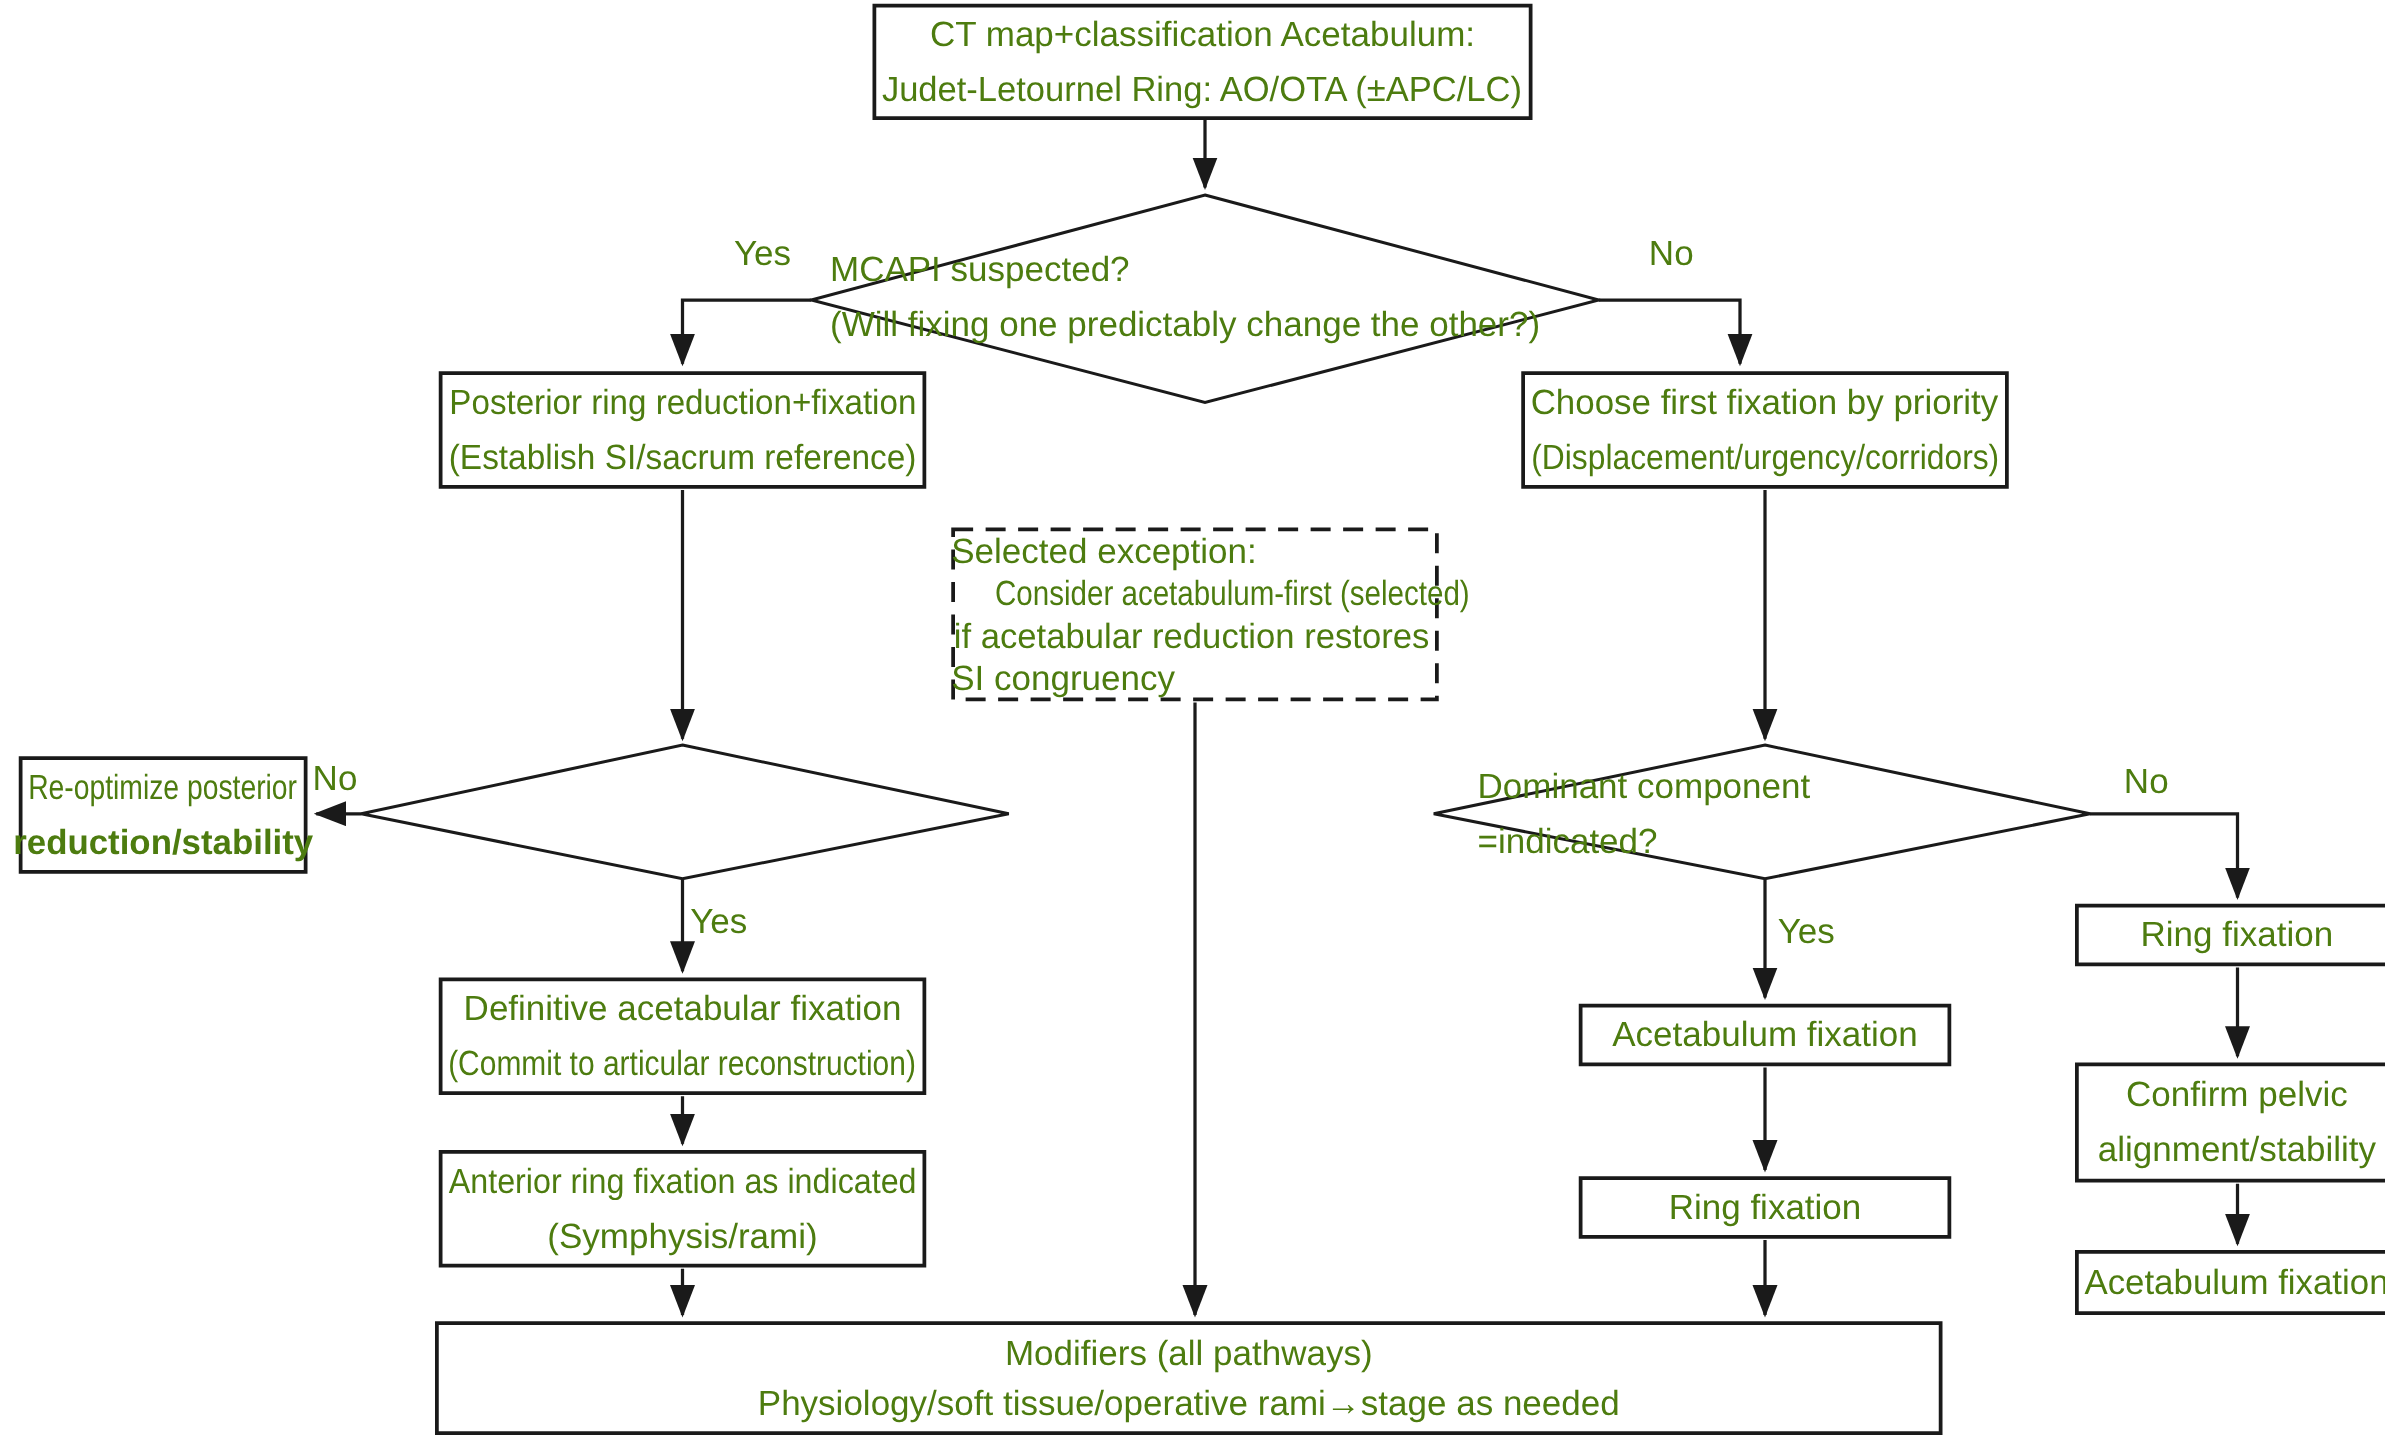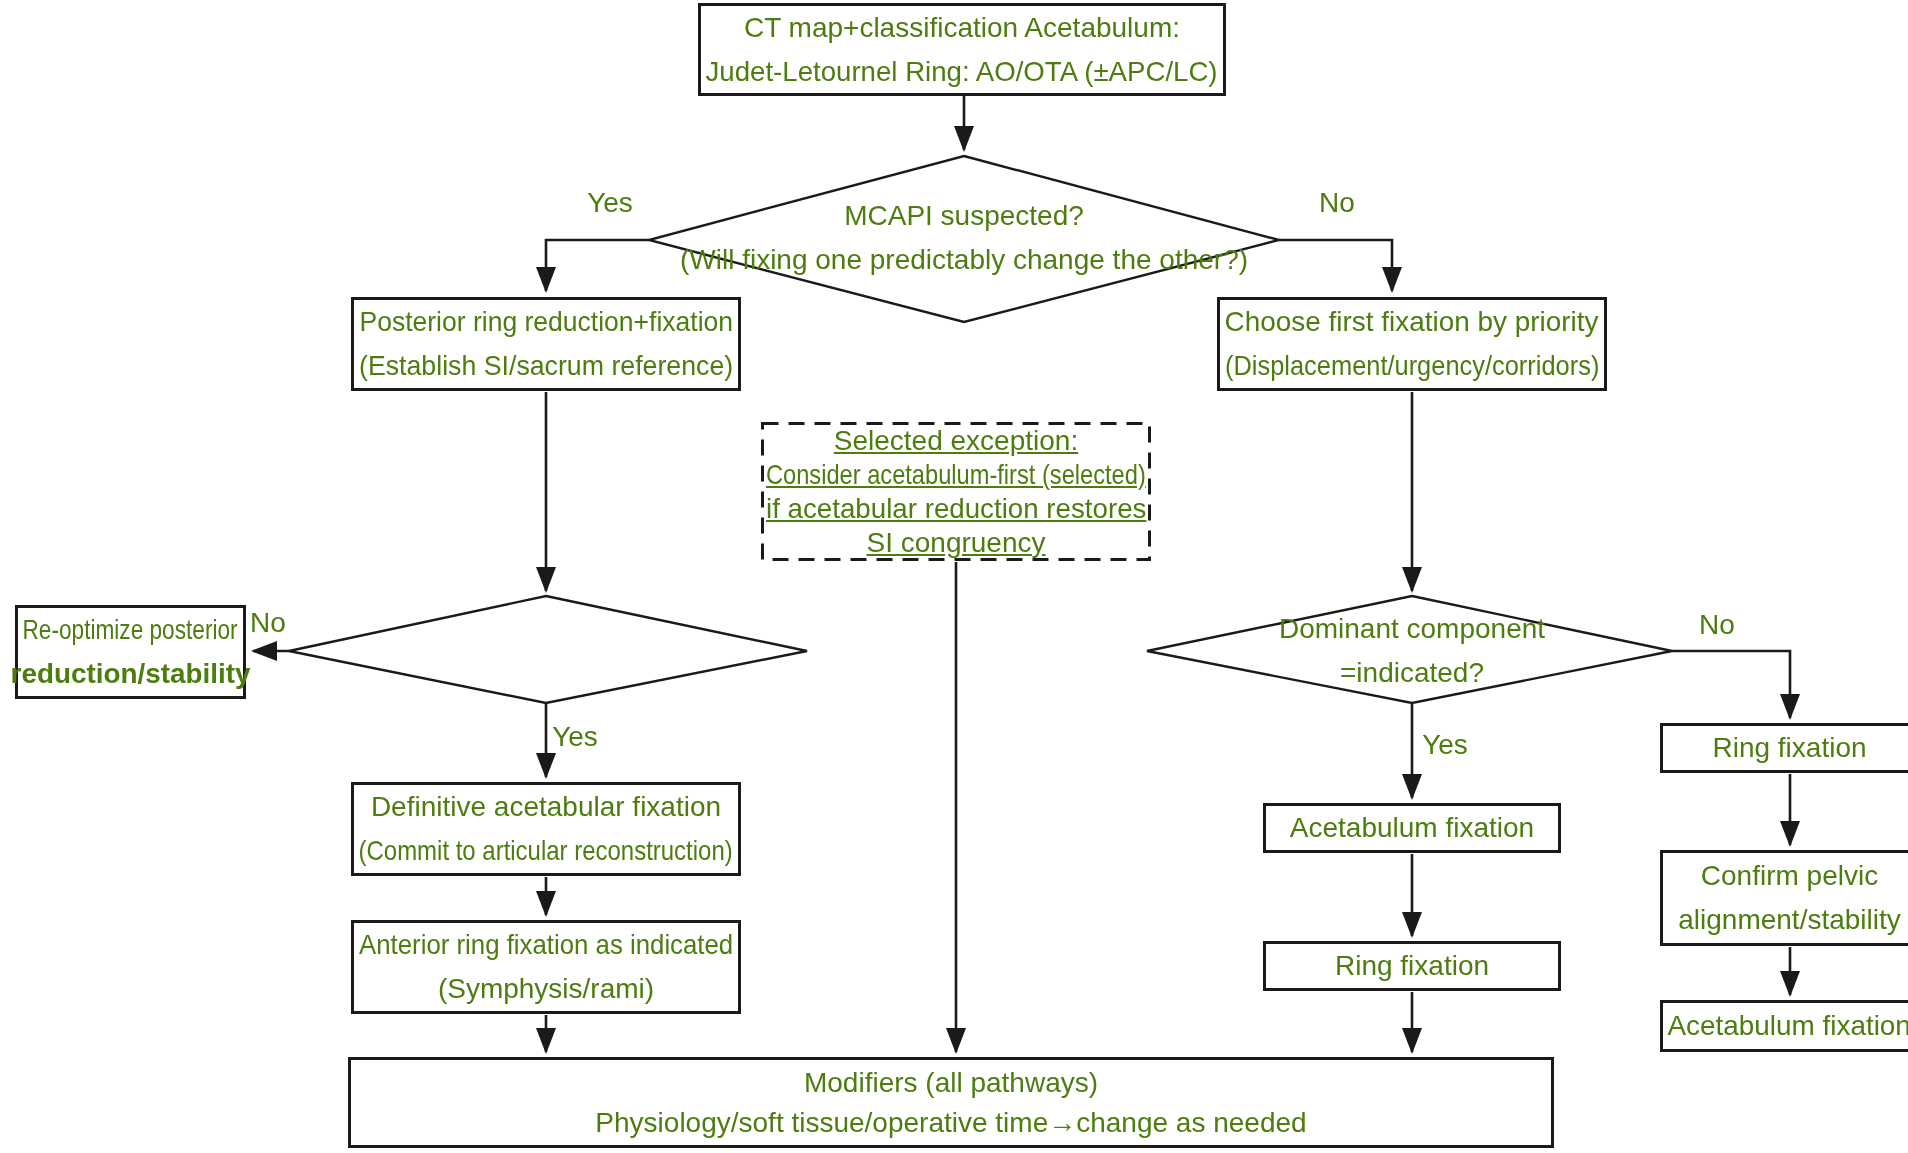--- a/index.html
+++ b/index.html
@@ -10,21 +10,21 @@
     margin-left:12px;
   }
   .stage svg{position:absolute;left:0;top:0;}
   .node{
     position:absolute;box-sizing:border-box;border:3px solid #1a1a1a;background:#ffffff;
     display:flex;flex-direction:column;justify-content:center;align-items:center;
     text-align:center;font-size:28px;line-height:44px;
   }
   .overlay{ 
     position:absolute;box-sizing:border-box;border:none;background:transparent;
-    display:flex;flex-direction:column;justify-content:center;align-items:center;
+    display:flex;flex-direction:column;justify-content:center;align-items:flex-start;
     text-align:center;font-size:28px;line-height:44px;
   }
   .node span,.overlay span{display:block;white-space:nowrap;}
   .lh34{line-height:34px;}
   .lh40{line-height:40px;}
   .edge-label{
     position:absolute;width:70px;text-align:center;font-size:28px;line-height:30px;
   }
 </style>
 </head>
@@ -77,21 +77,21 @@
   <div class="node" style="left:339px;top:297px;width:390px;height:94px;">
     <span style="transform: scaleX(0.946835); transform-origin: center center;">Posterior ring reduction+fixation</span>
     <span style="transform: scaleX(0.954082); transform-origin: center center;">(Establish SI/sacrum reference)</span>
   </div>
 
   <div class="node" style="left:1205px;top:297px;width:390px;height:94px;">
     <span style="transform: scaleX(0.997333); transform-origin: center center;">Choose first fixation by priority</span>
     <span style="transform: scaleX(0.907767); transform-origin: center center;">(Displacement/urgency/corridors)</span>
   </div>
 
-  <div class="overlay lh34" style="left:749px;top:422px;width:390px;height:139px;text-decoration:underline;">
+  <div class="overlay lh34" style="left:749px;top:422px;width:390px;height:139px;">
     <span class="lh34">Selected exception:</span>
     <span class="lh34" style="transform: scaleX(0.844444); transform-origin: center center;">Consider acetabulum-first (selected)</span>
     <span class="lh34" style="transform: scaleX(0.989583); transform-origin: center center;">if acetabular reduction restores</span>
     <span class="lh34">SI congruency</span>
   </div>
 
 
   <div class="node" style="left:3px;top:605px;width:231px;height:94px;">
     <span style="transform: scaleX(0.808271); transform-origin: center center;">Re-optimize posterior</span>
     <span style="transform: scaleX(0.99537); transform-origin: center center; font-weight: bold;">reduction/stability</span>
@@ -128,21 +128,21 @@
     <span>Confirm pelvic</span>
     <span>alignment/stability</span>
   </div>
 
   <div class="node" style="left:1648px;top:1000px;width:259px;height:52px;">
     <span style="transform: scaleX(0.995902); transform-origin: center center;">Acetabulum fixation</span>
   </div>
 
   <div class="node lh40" style="left:336px;top:1057px;width:1206px;height:91px;">
     <span class="lh40">Modifiers (all pathways)</span>
-    <span class="lh40">Physiology/soft tissue/operative time→change as needed</span>
+    <span class="lh40">Physiology/soft tissue/operative rami→stage as needed</span>
   </div>
 
   <span class="edge-label" style="left:563px;top:188px;">Yes</span>
   <span class="edge-label" style="left:1290px;top:188px;">No</span>
   <span class="edge-label" style="left:221px;top:608px;">No</span>
   <span class="edge-label" style="left:528px;top:722px;">Yes</span>
   <span class="edge-label" style="left:1398px;top:730px;">Yes</span>
   <span class="edge-label" style="left:1670px;top:610px;">No</span>
 
 </div>

